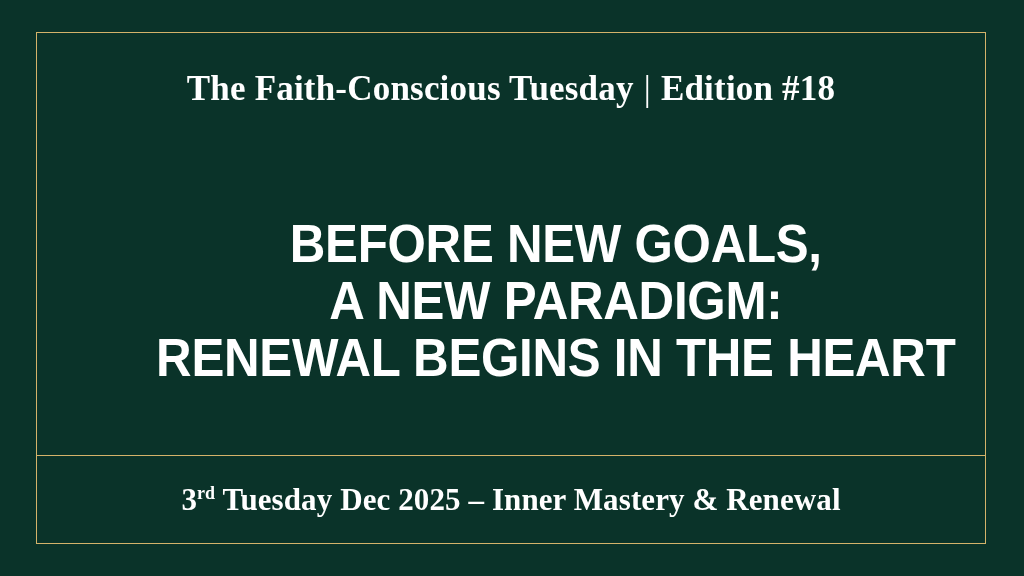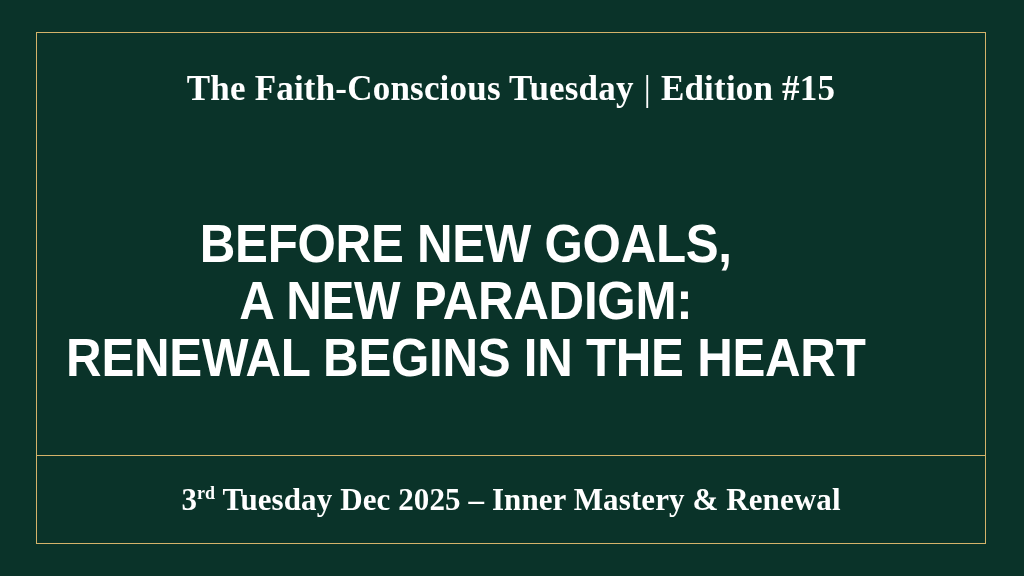--- a/index.html
+++ b/index.html
@@ -74,21 +74,21 @@
 
   
   .headline-band {
     position: absolute;
     left: 36px;
     top: 150px;
     width: 950px;
     height: 300px;
     display: flex;
     flex-direction: column;
-    align-items: flex-start;
+    align-items: flex-end;
     justify-content: center;
   }
   .headline {
     font-family: "Liberation Sans Narrow", "Liberation Sans", "DejaVu Sans", sans-serif;
     font-weight: bold;
     font-size: 53px;
     line-height: 57px;
     color: #ffffff;
     text-align: center;
     letter-spacing: -0.3px;
@@ -129,21 +129,21 @@
 </head>
 <body>
 
 <div class="slide">
 
   <div class="frame"></div>
   <div class="divider"></div>
 
   <div class="header-band">
     <div class="header-title">
-      <span>The Faith-Conscious Tuesday</span><span class="header-sep">|</span><span>Edition #15</span>
+      <span>The Faith-Conscious Tuesday</span><span class="header-sep">|</span><span>Edition #18</span>
     </div>
   </div>
 
   <div class="headline-band">
     <div class="headline">
       <span class="headline-line">BEFORE NEW GOALS,</span>
       <span class="headline-line">A NEW PARADIGM:</span>
       <span class="headline-line">RENEWAL BEGINS IN THE HEART</span>
     </div>
   </div>

